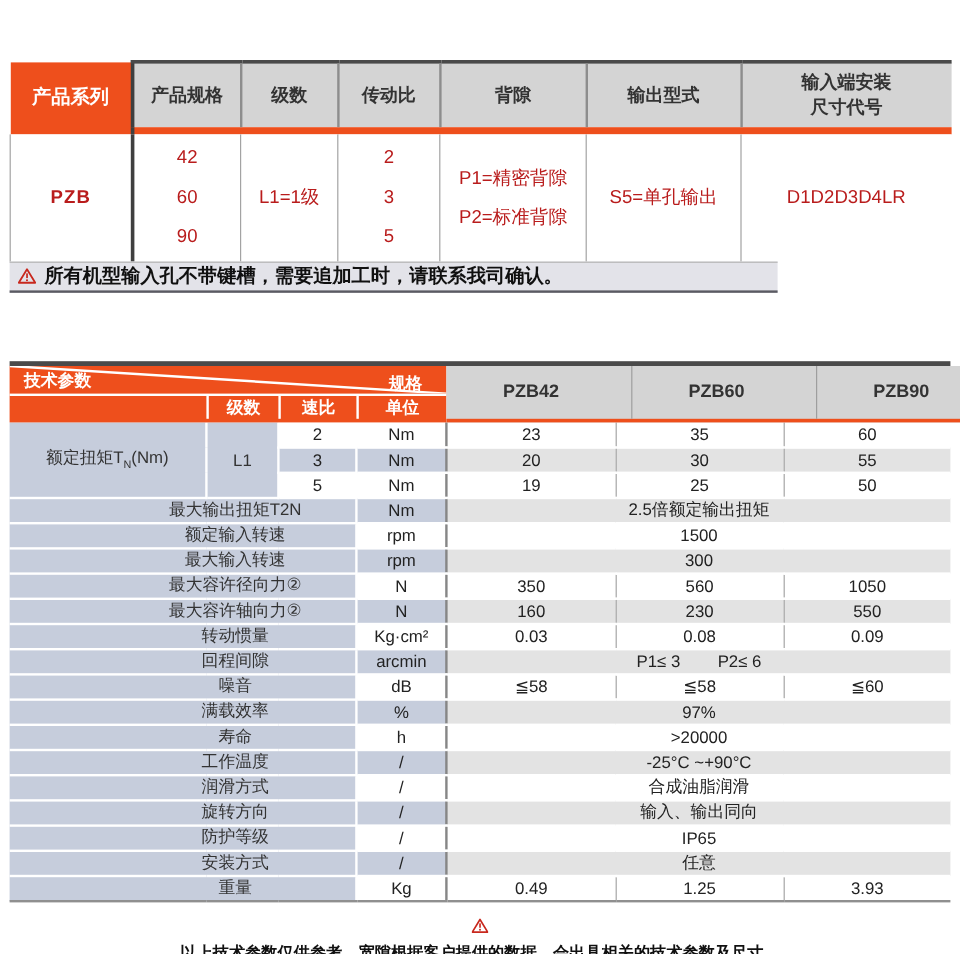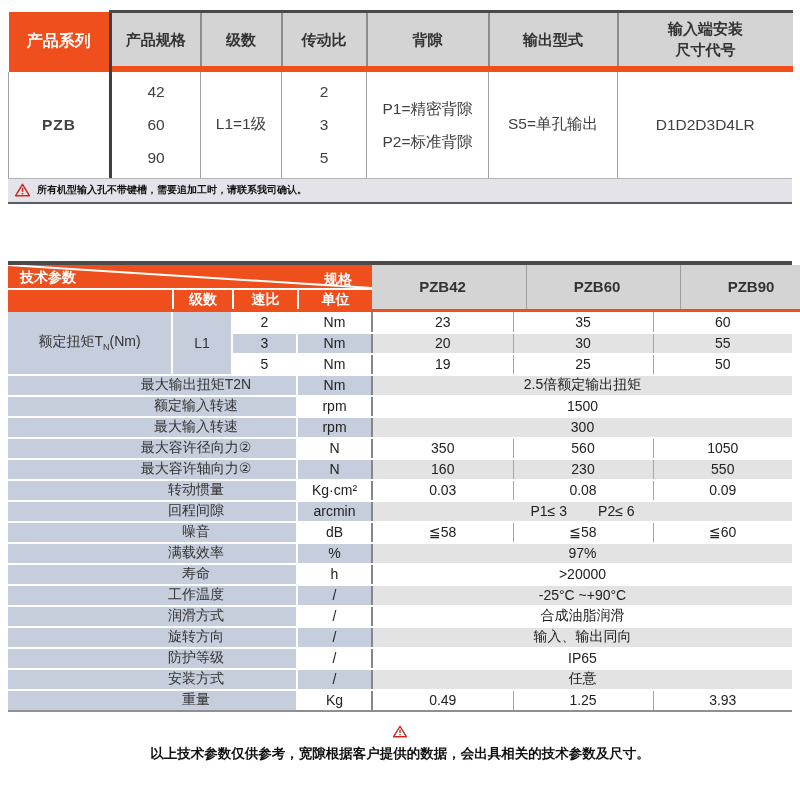--- a/index.html
+++ b/index.html
@@ -13,44 +13,44 @@
     --lite:#a3a3a3;
     --ink:#1d1d1d;
   }
   *{box-sizing:border-box;margin:0;padding:0;}
   body{
     width:800px;height:795px;background:#ffffff;
     font-family:"Liberation Sans","DejaVu Sans",sans-serif;
     color:var(--ink);padding:10px 8px 0 8px;
   }
   
-  table.t1{border-collapse:collapse;table-layout:fixed;width:784px;}
+  table.t1{border-collapse:collapse;table-layout:fixed;width:784px;margin-top:40px;}
   .t1 th{
     background:var(--hdrgray);border-top:3px solid var(--dark);
     border-left:2px solid var(--mid);font-size:15px;font-weight:bold;
     color:#333;height:54px;text-align:center;vertical-align:middle;line-height:1.4;
   }
   .t1 th.first{border-left:3px solid #3f3f3f;}
   .t1 td.series{
     background:var(--orange);color:#fff;font-size:16px;font-weight:bold;
     text-align:center;vertical-align:middle;
   }
   .t1 tr.strip td{height:6px;background:var(--orange);border-left:3px solid #3f3f3f;padding:0;}
   .t1 tr.body td{
     height:106px;border-left:1px solid var(--lite);text-align:center;
-    vertical-align:middle;font-size:15.5px;color:#404040;background:#fff;
+    vertical-align:middle;font-size:15.5px;color:#b91c1c;background:#fff;
   }
   .t1 tr.body td.first{border-left:3px solid #3f3f3f;}
   .t1 .stack div{line-height:33px;}
   .t1 .pzb{font-size:31px;font-weight:bold;color:var(--red);letter-spacing:1px;}
   .warnbar{
-    width:784px;height:26px;margin-top:0;background:#e3e3e9;
+    width:640px;height:26px;margin-top:0;background:#e3e3e9;
     border-top:1px solid #b3b3b3;border-bottom:2px solid #5a5a62;
     display:flex;align-items:center;gap:7px;padding-left:7px;
-    font-size:10px;font-weight:bold;color:#101010;
+    font-size:16px;font-weight:bold;color:#101010;
   }
   
   .t2wrap{margin-top:57px;width:784px;}
   .t2top{height:4px;background:var(--dark);}
   .t2head{display:flex;width:784px;}
   .t2corner{width:413px;background:var(--orange);color:#fff;padding-bottom:3px;}
   .cornertop{position:relative;height:23px;}
   .cornertop svg{position:absolute;left:0;top:0;width:100%;height:100%;}
   .corner-bl{position:absolute;left:12px;bottom:1px;font-size:14px;font-weight:bold;}
   .corner-tr{position:absolute;right:20px;top:6px;font-size:14px;font-weight:bold;}

